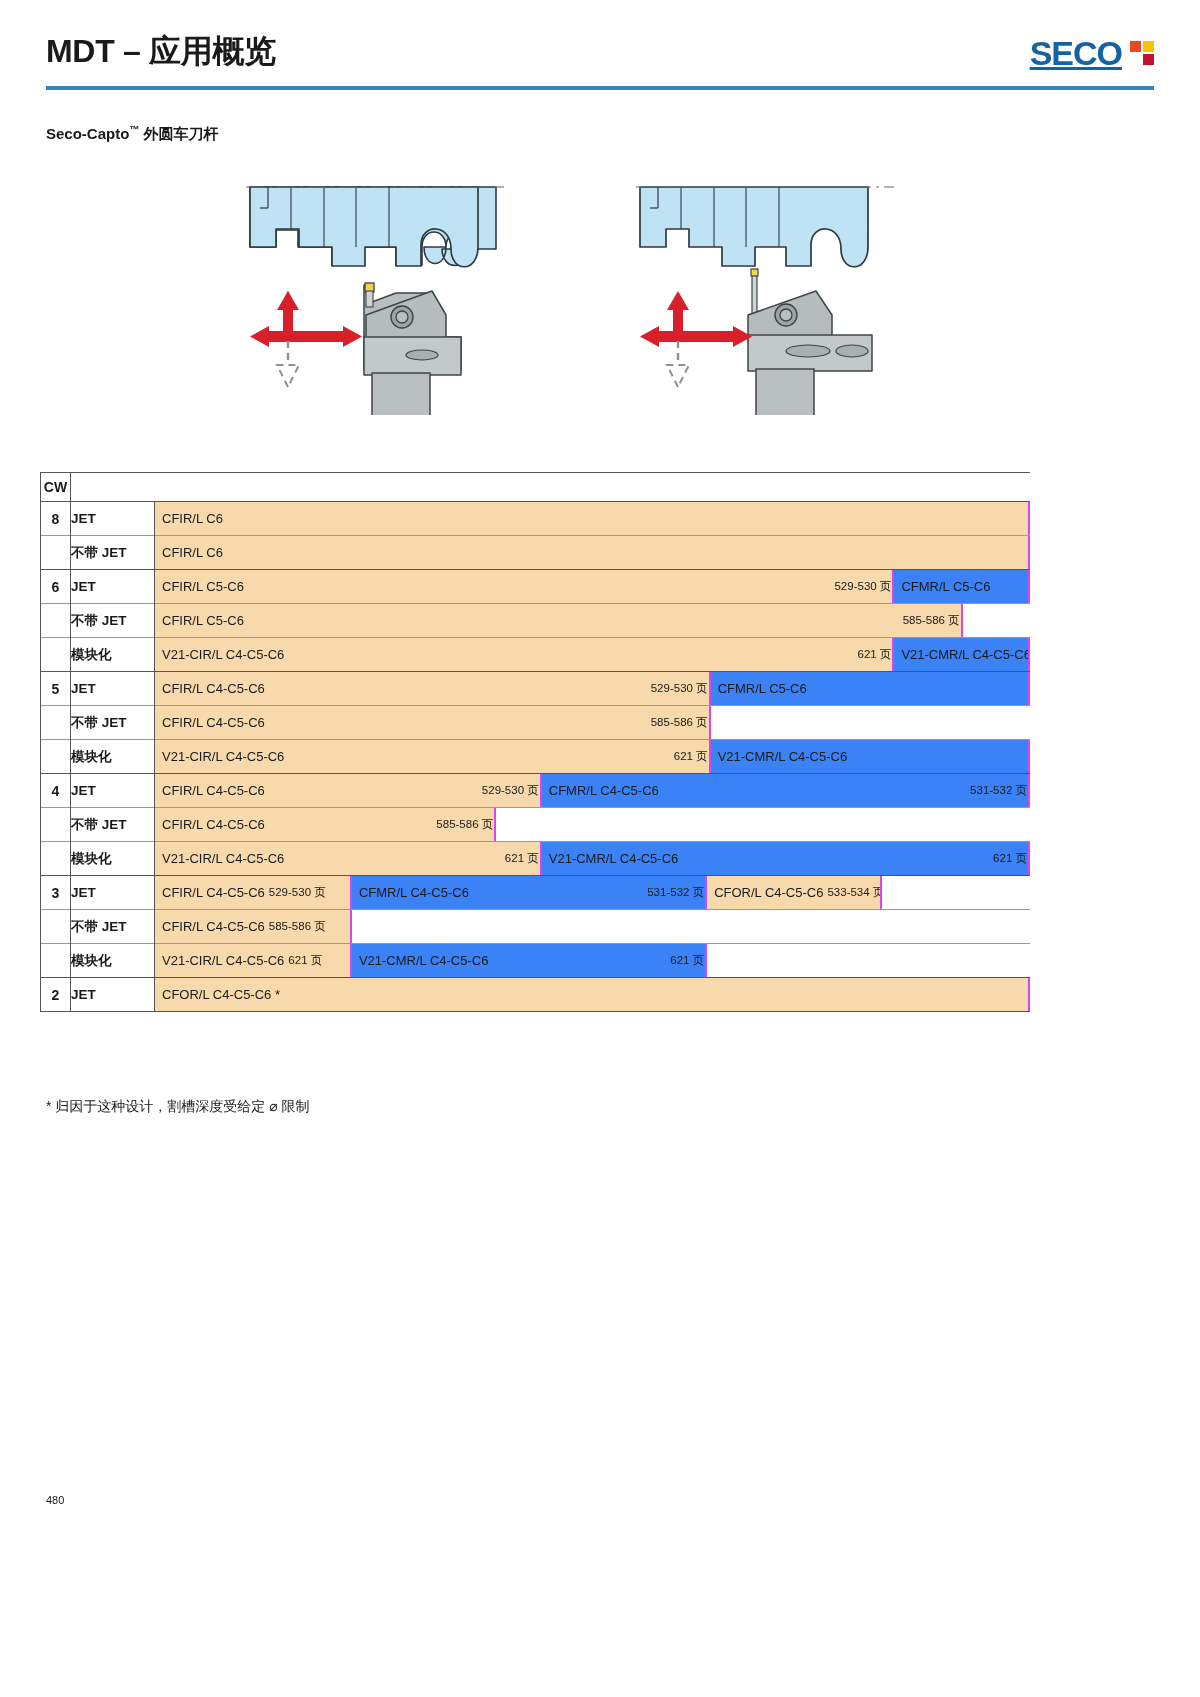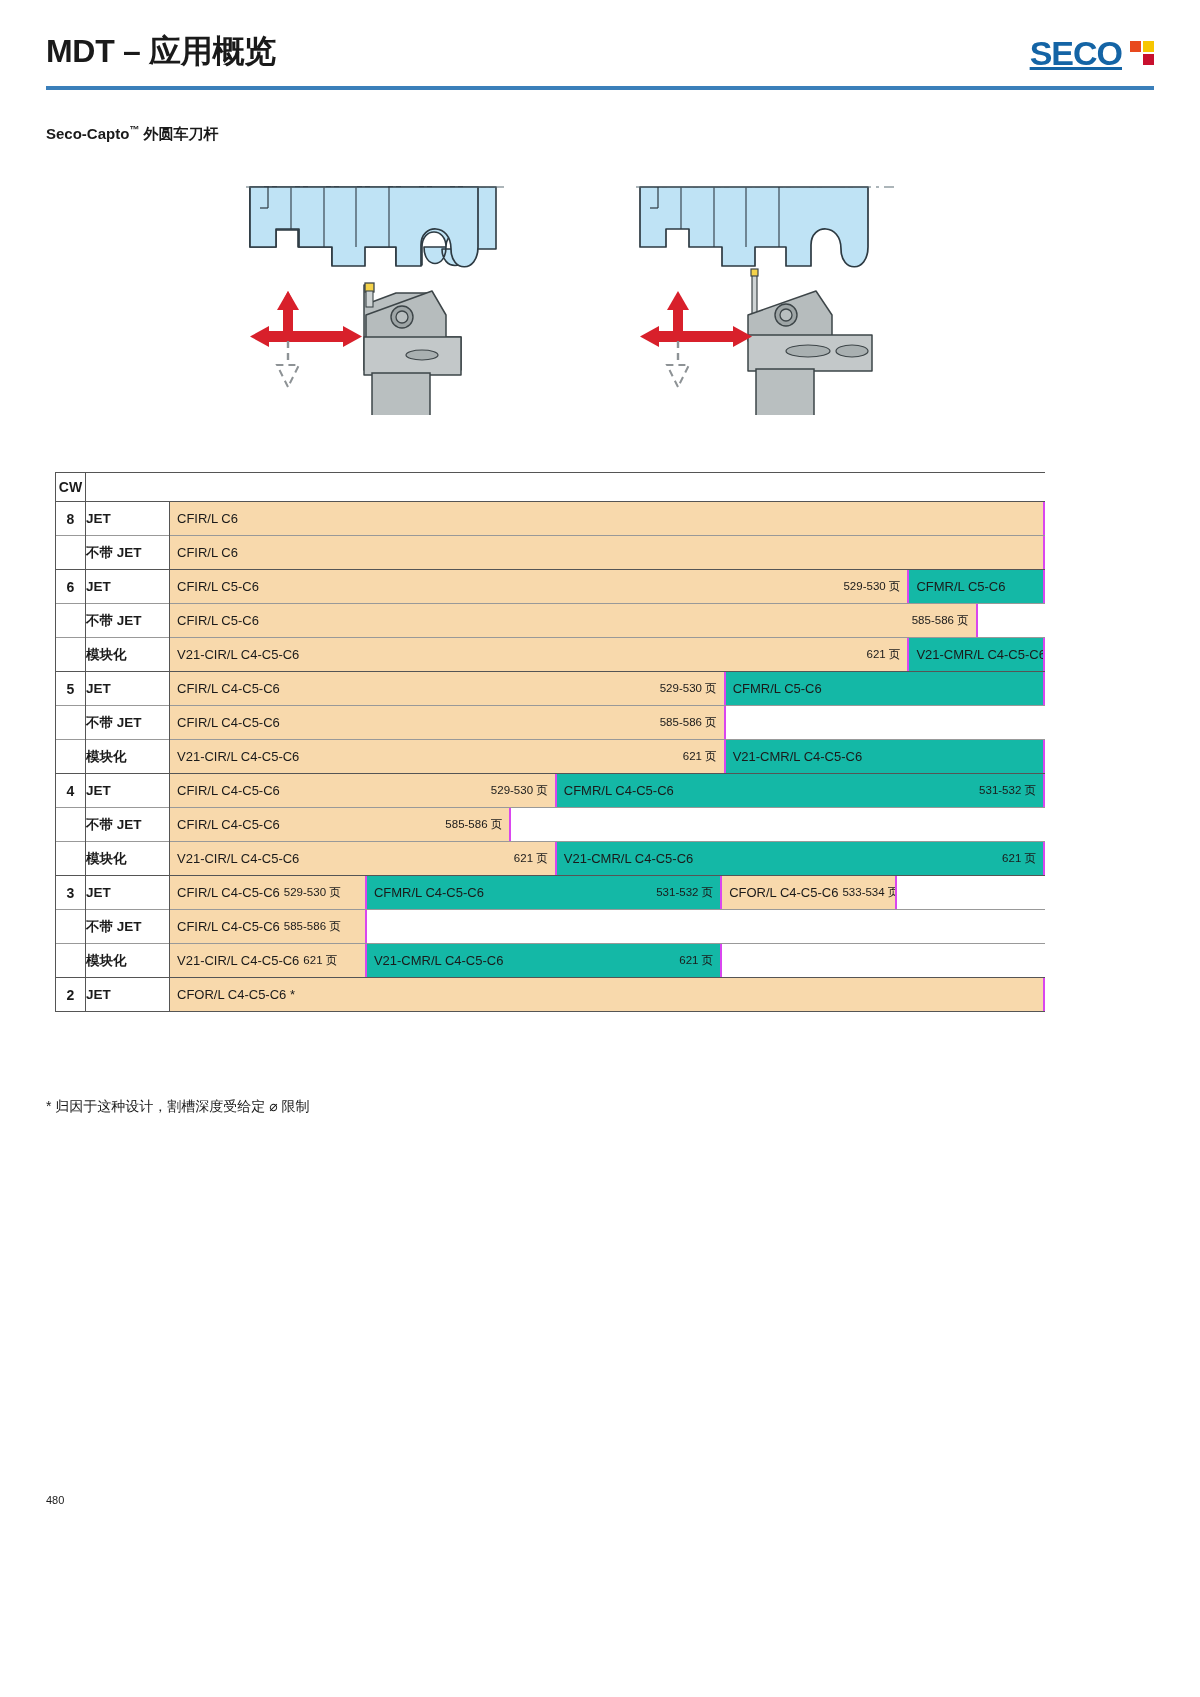--- a/index.html
+++ b/index.html
@@ -41,21 +41,21 @@
   }
   .subtitle .tm { font-size:10px; vertical-align:super; }
 
   
   .figures { position:absolute; left:46px; top:165px; width:1010px; height:250px; }
   .fig { position:absolute; top:0; width:260px; height:250px; }
   .fig-a { left:200px; }
   .fig-b { left:590px; }
 
   
-  .chart { position:absolute; left:55px; top:472px; width:990px; }
+  .chart { position:absolute; left:40px; top:472px; width:990px; }
   table.maintable { border-collapse:collapse; width:990px; table-layout:fixed; }
   table.maintable td { padding:0; vertical-align:middle; }
 
   .c-cw { width:30px; }
   .c-type { width:84px; }
 
   .cell-cw, .cell-type {
     border-left:1px solid #555; border-right:1px solid #555;
     background:#ffffff; height:33px;
   }
@@ -76,23 +76,23 @@
   .barstrip { position:relative; width:100%; height:33px; }
   .seg {
     position:absolute; top:0; height:33px;
     box-sizing:border-box;
     border-right:2px solid #d946ef;
     display:flex; align-items:center;
     font-size:13px; color:#1a1a1a;
     white-space:nowrap; overflow:hidden;
   }
   .seg.dark  { background:#f8d9ac; }
-  .seg.light { background:#14b8a6; }
+  .seg.light { background:#3b82f6; }
   .seg .name { padding-left:7px; }
-  .seg .pg { margin-left:auto; padding-right:7px; font-size:11.5px; }
+  .seg .pg { margin-left:auto; padding-right:1px; font-size:11.5px; }
   .seg.tight .pg { margin-left:4px; }
 
   
   .axis { position:relative; width:990px; height:46px; }
   .axis .tick {
     position:absolute; top:0; width:1px; height:17px; background:#777;
   }
   .axis .ticklabel {
     position:absolute; top:20px; font-size:14px; color:#1a1a1a;
     transform:translateX(-50%); white-space:nowrap;

